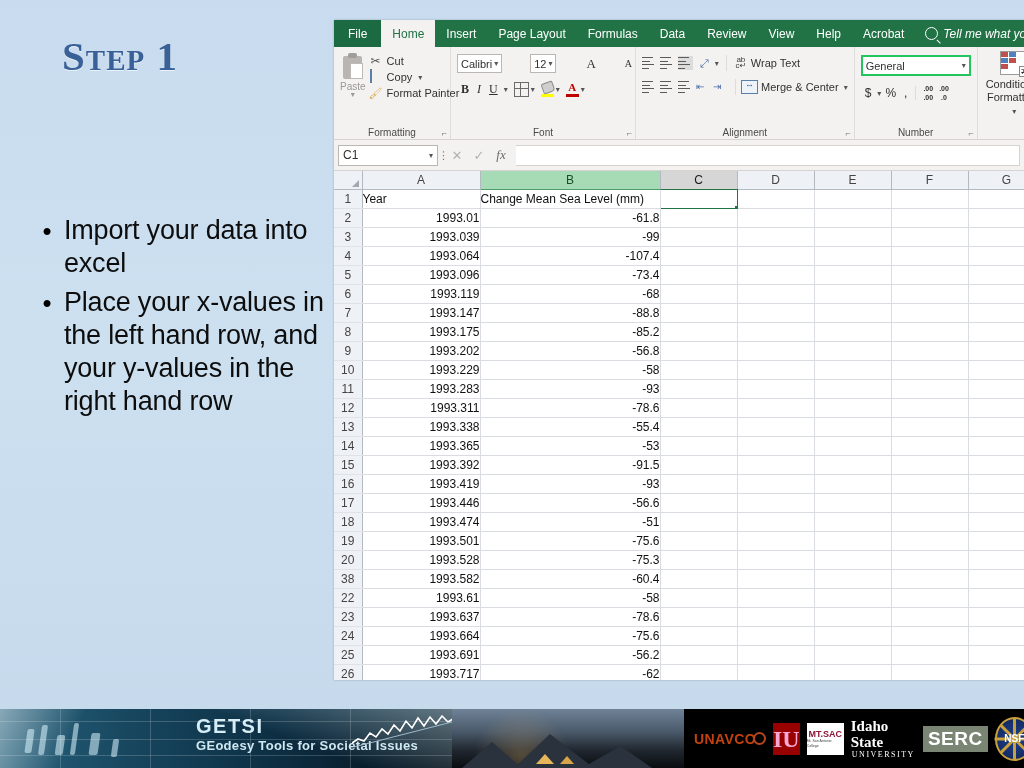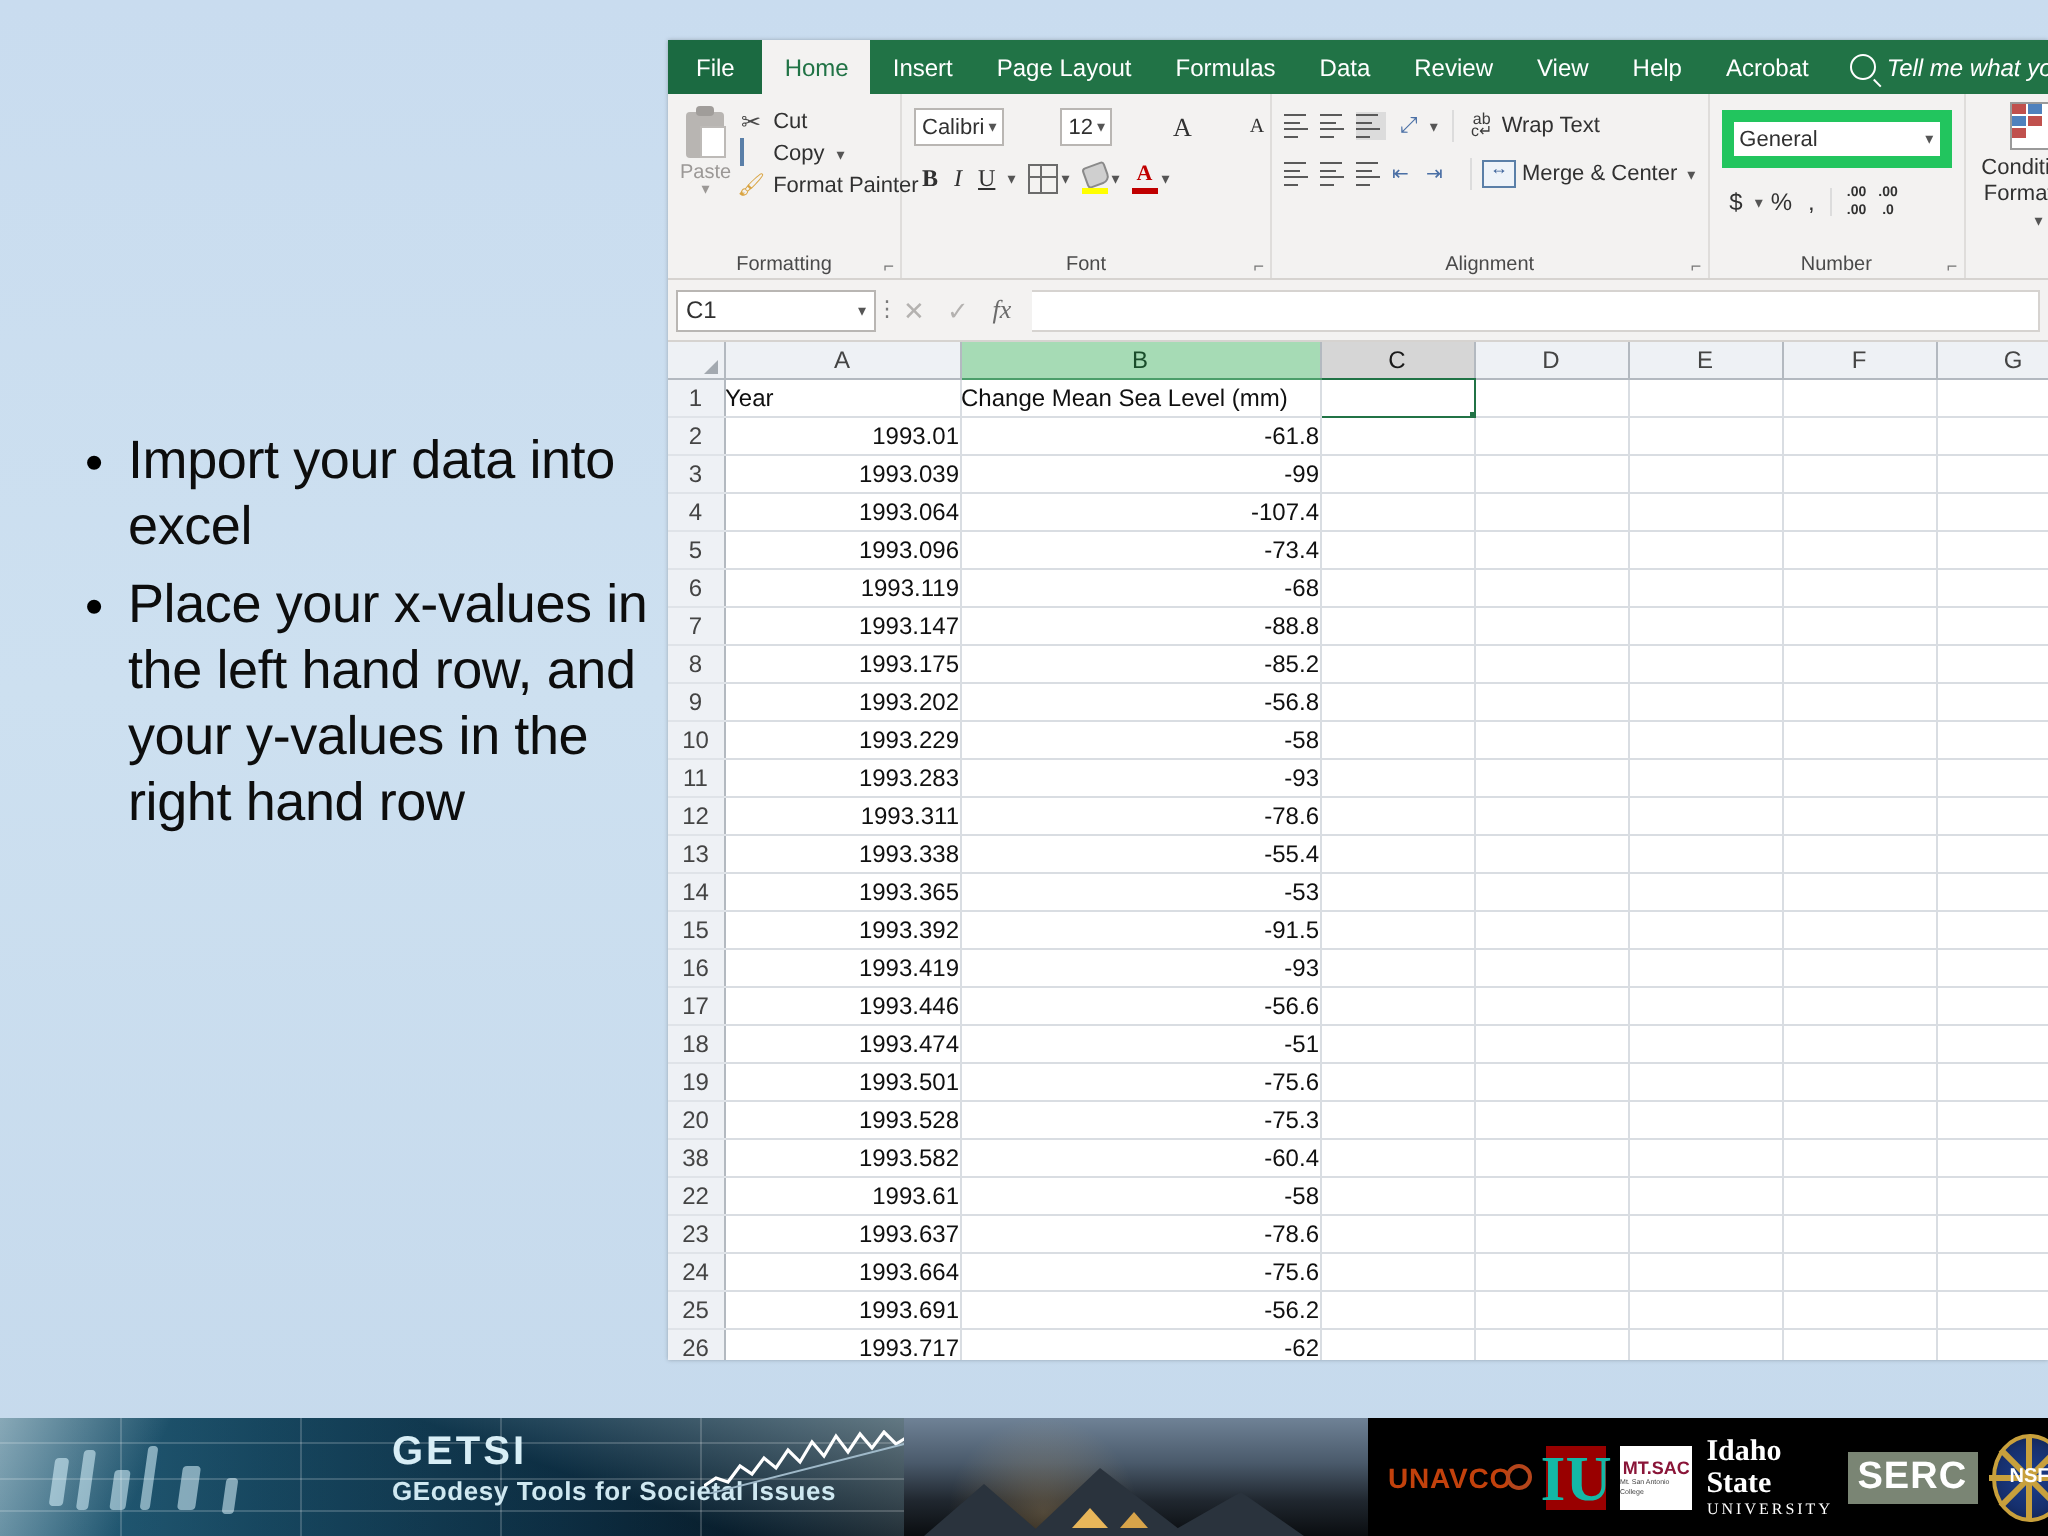--- a/index.html
+++ b/index.html
@@ -181,21 +181,21 @@
   }
   .mergeic{
     width:15px;height:12px;border:1px solid #5a7fa8;background:#eef3f9;position:relative;
   }
   .mergeic::after{
     content:"↔";position:absolute;left:0;right:0;top:-2px;text-align:center;
     font-size:9px;color:#3a6098;
   }
   
   .numbox{
-    width:100px;height:17px;background:#fff;border:6px solid #22c55e;
+    width:100px;height:17px;background:#fff;border:2px solid #22c55e;
     font-size:11px;color:#313131;display:flex;align-items:center;
     padding:0 3px;justify-content:space-between;
   }
   .numbtn{font-size:12px;color:#313131;padding:0 4px;}
   .decbtn{font-size:7px;color:#313131;padding:0 3px;line-height:9px;text-align:center;}
   .decbtn b{display:block;font-size:7px;}
   
   .cfgrp{display:flex;flex-direction:column;align-items:center;padding:4px 8px 0 8px;width:88px;}
   .cficon{width:24px;height:22px;position:relative;border:1px solid #9a9a9a;background:#fff;}
   .cficon .seg{position:absolute;width:7px;height:5px;}
@@ -298,22 +298,22 @@
   .lg{display:flex;align-items:center;justify-content:center;}
   .unavco{
     font-size:14px;font-weight:bold;color:#c2410c;letter-spacing:.4px;
     font-family:"Liberation Sans",sans-serif;position:relative;padding-right:10px;
   }
   .unavco::after{
     content:"";position:absolute;right:0;bottom:2px;width:9px;height:9px;
     border:2px solid #b5451b;border-radius:50%;
   }
   .iu{
-    width:30px;height:32px;background:#990000;color:#14b8a6;
-    font-family:"Liberation Serif",serif;font-size:32px;font-weight:bold;
+    width:30px;height:32px;background:#990000;color:#f9a8d4;
+    font-family:"Liberation Serif",serif;font-size:24px;font-weight:bold;
     display:flex;align-items:center;justify-content:center;line-height:30px;
   }
   .mtsac{
     width:42px;height:32px;background:#fff;display:flex;flex-direction:column;
     align-items:center;justify-content:center;
   }
   .mtsac .t{font-size:9px;font-weight:bold;color:#8a1538;line-height:10px;}
   .mtsac .s{font-size:3.5px;color:#444;line-height:5px;}
   .isu{display:flex;flex-direction:column;align-items:center;color:#fff;}
   .isu .a{font-family:"Liberation Serif",serif;font-size:15px;font-weight:bold;line-height:16px;}
@@ -333,20 +333,21 @@
   .nsf .ray{
     position:absolute;left:50%;top:50%;width:3px;height:20px;
     background:#c8a03c;transform-origin:50% 0;margin-left:-1.5px;
   }
 </style>
 </head>
 <body>
 
 <div id="slide">
 
+  <div id="title">Step 1</div>
 
   <div id="bullets">
     <div class="bullet">
       <span class="dot">•</span>
       <span class="btext">Import your data into excel</span>
     </div>
     <div class="bullet">
       <span class="dot">•</span>
       <span class="btext">Place your x-values in the left hand row, and your y-values in the right hand row</span>
     </div>

